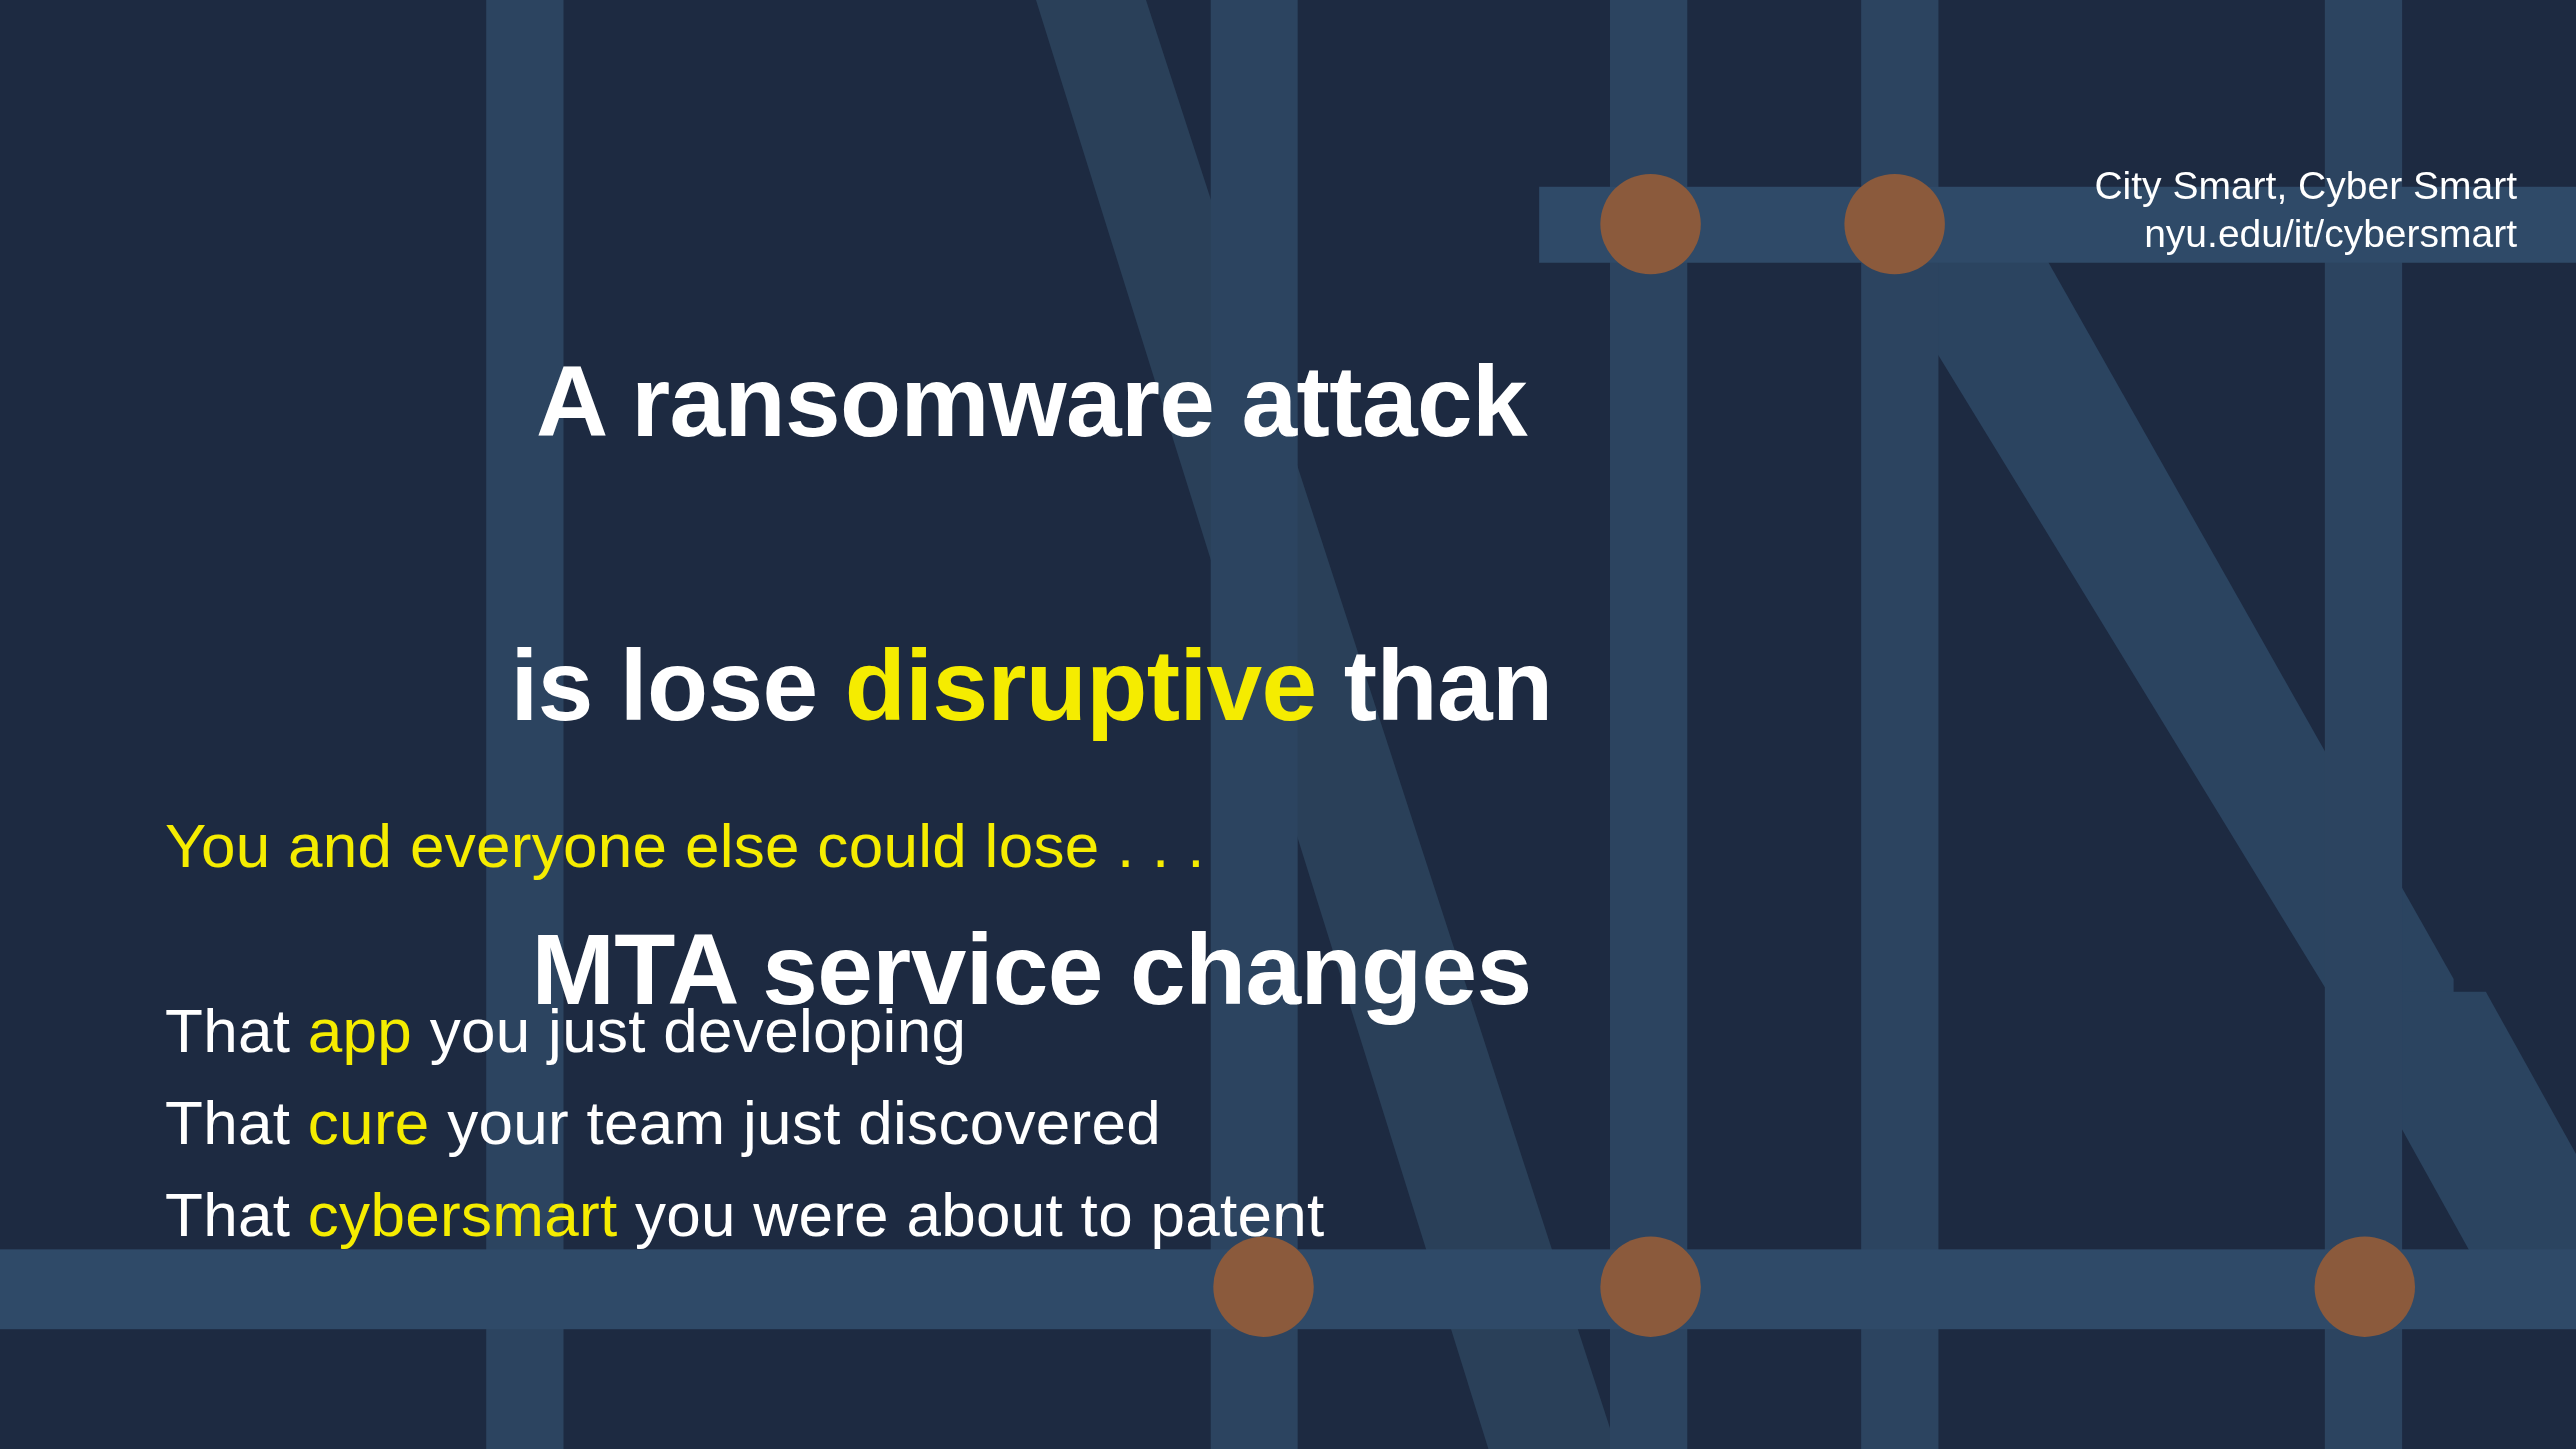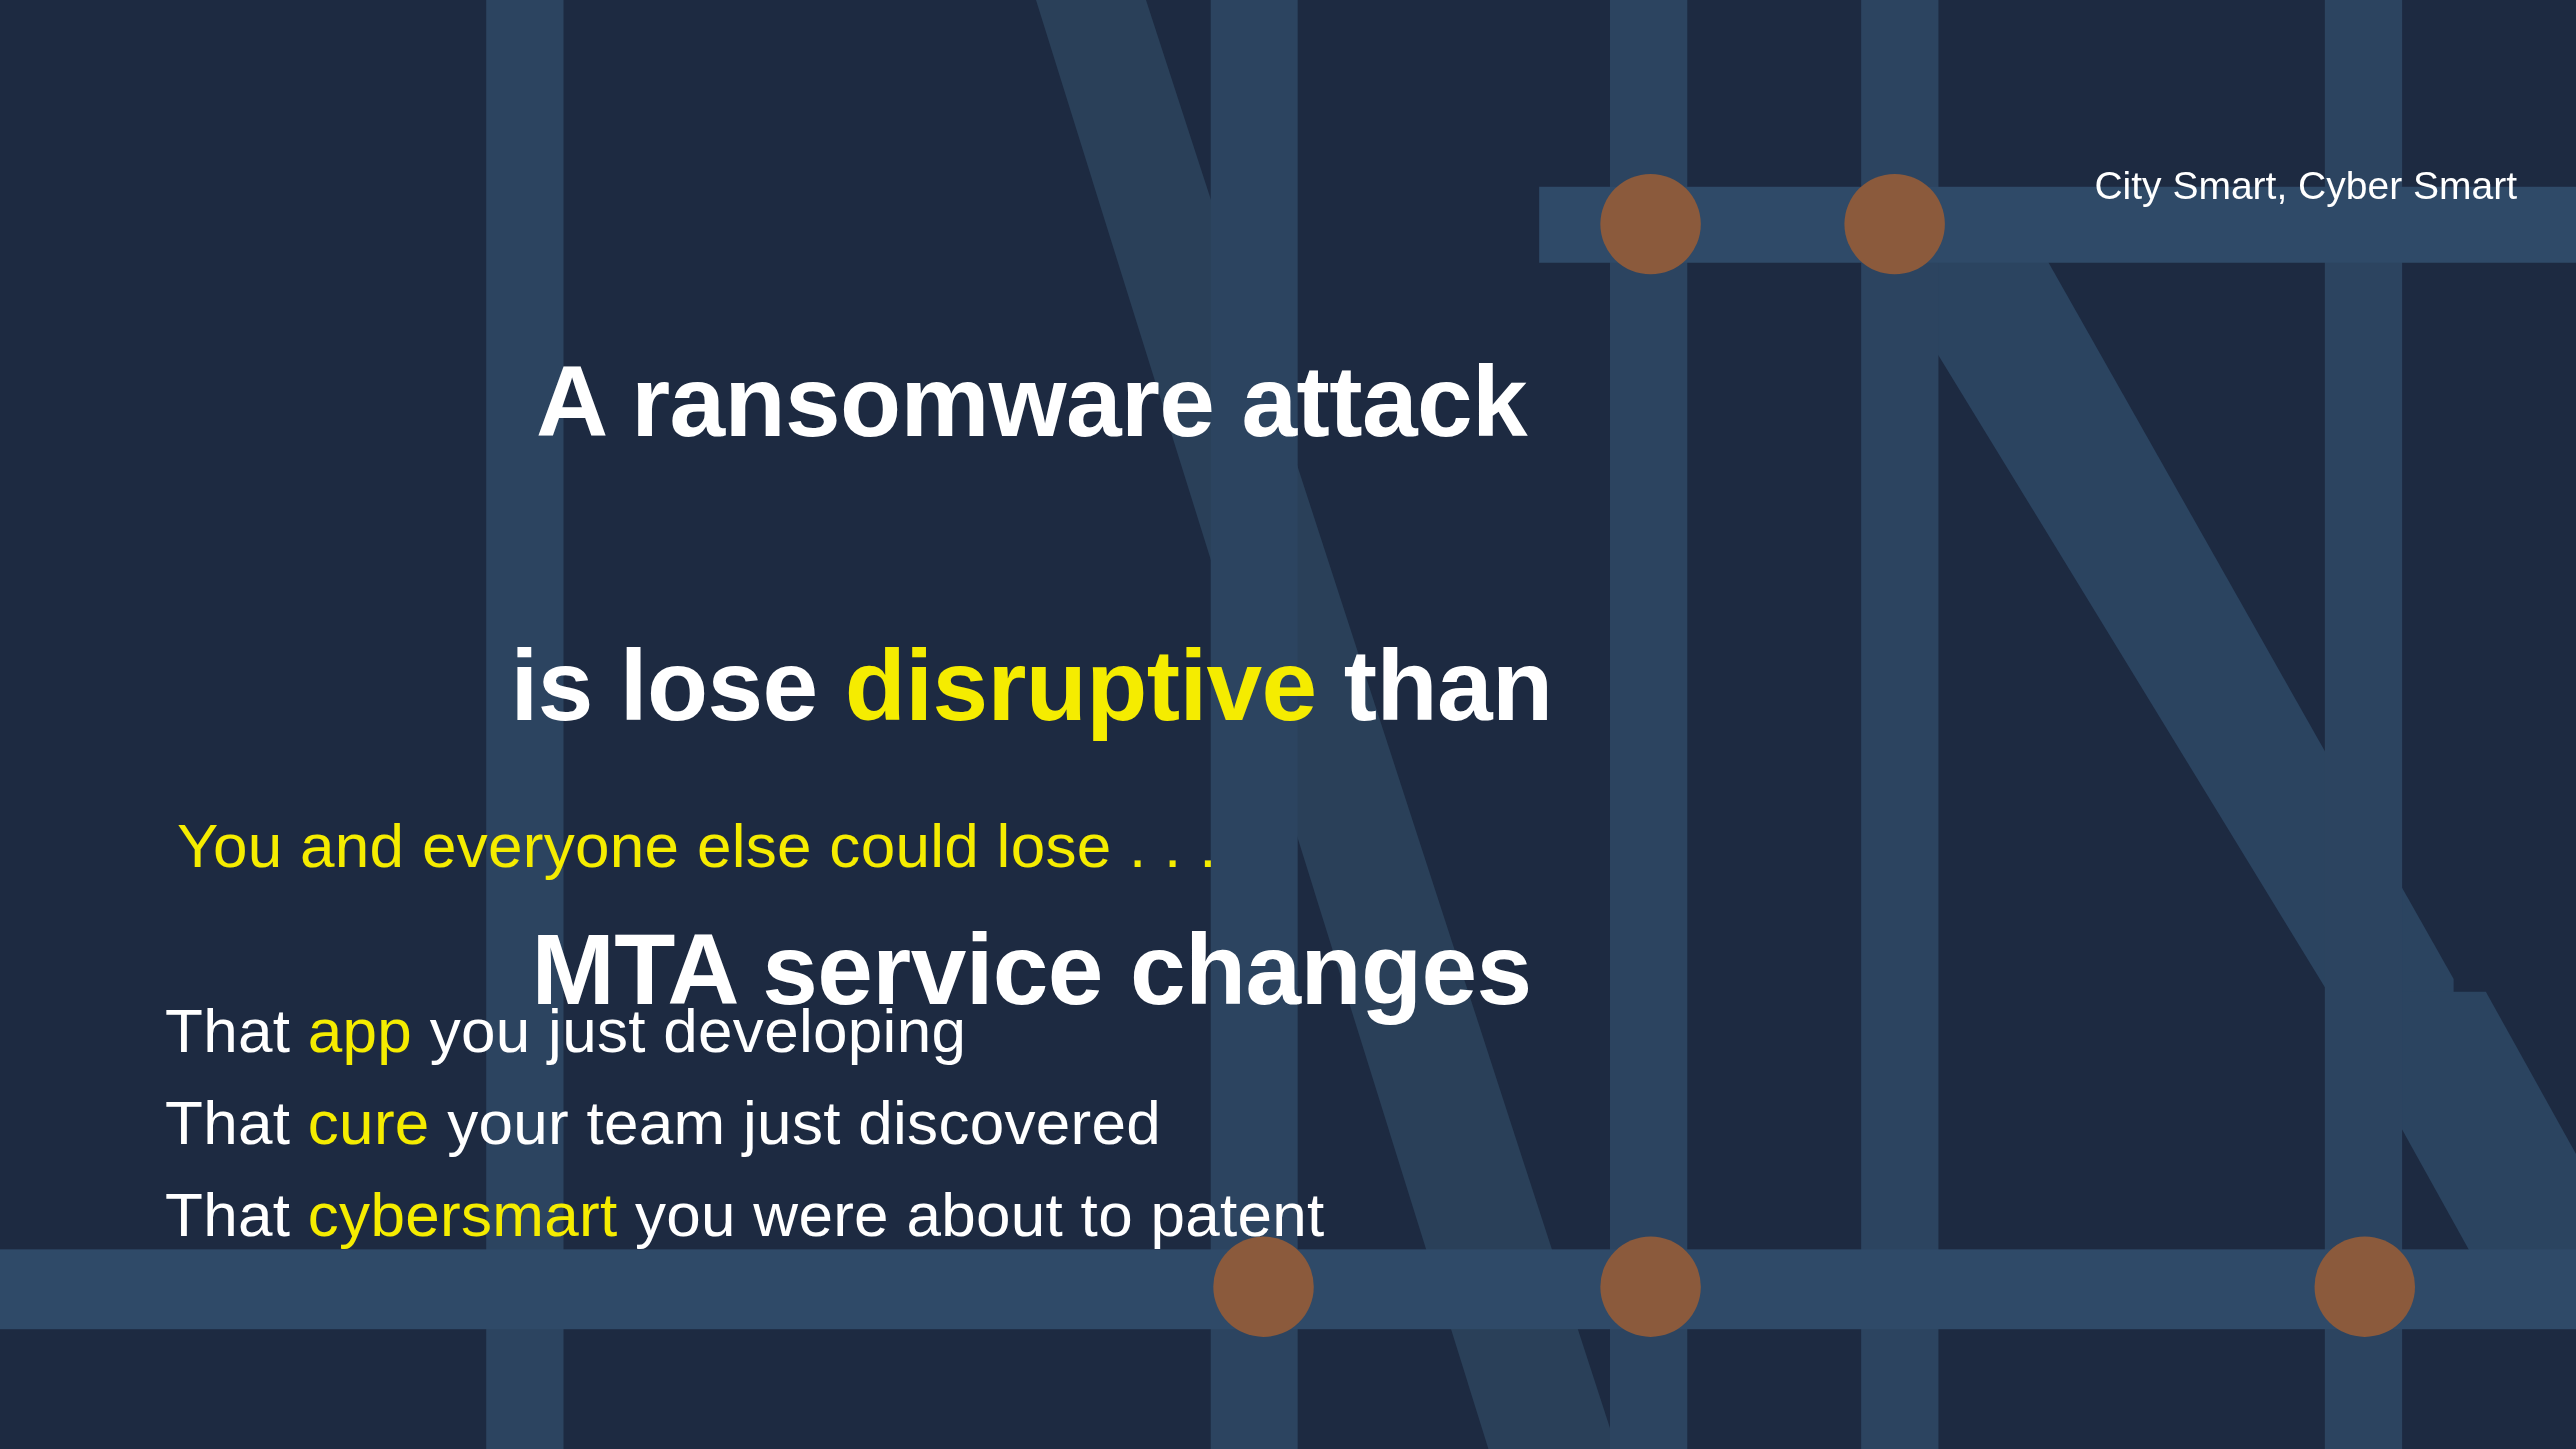--- a/index.html
+++ b/index.html
@@ -65,21 +65,20 @@
   
   #lede {
     position: absolute;
     left: 165px;
     top: 810px;
     color: #f5ec00;
     font-size: 62px;
     font-weight: 400;
     white-space: nowrap;
     letter-spacing: 0.3px;
-    margin-left: 12px;
   }
   #loss-list {
     position: absolute;
     left: 165px;
     top: 985px;
     color: #ffffff;
     font-size: 62px;
     font-weight: 400;
     line-height: 1.48;
     letter-spacing: 0.3px;
@@ -127,20 +126,21 @@
   </svg>
 
   <h1 id="headline">
     <span class="hl-line">A ransomware attack</span>
     <span class="hl-line"><span>is lose </span><span class="accent">disruptive</span><span> than</span></span>
     <span class="hl-line">MTA service changes</span>
   </h1>
 
   <div id="tagline">
     <span class="tag-line">City Smart, Cyber Smart</span>
+    <span class="tag-line">nyu.edu/it/cybersmart</span>
   </div>
 
   <div id="lede">You and everyone else could lose . . .</div>
 
   <div id="loss-list">
     <span class="loss-line"><span>That </span><span class="accent">app</span><span> you just developing</span></span>
     <span class="loss-line"><span>That </span><span class="accent">cure</span><span> your team just discovered</span></span>
     <span class="loss-line"><span>That </span><span class="accent">cybersmart</span><span> you were about to patent</span></span>
   </div>
 

